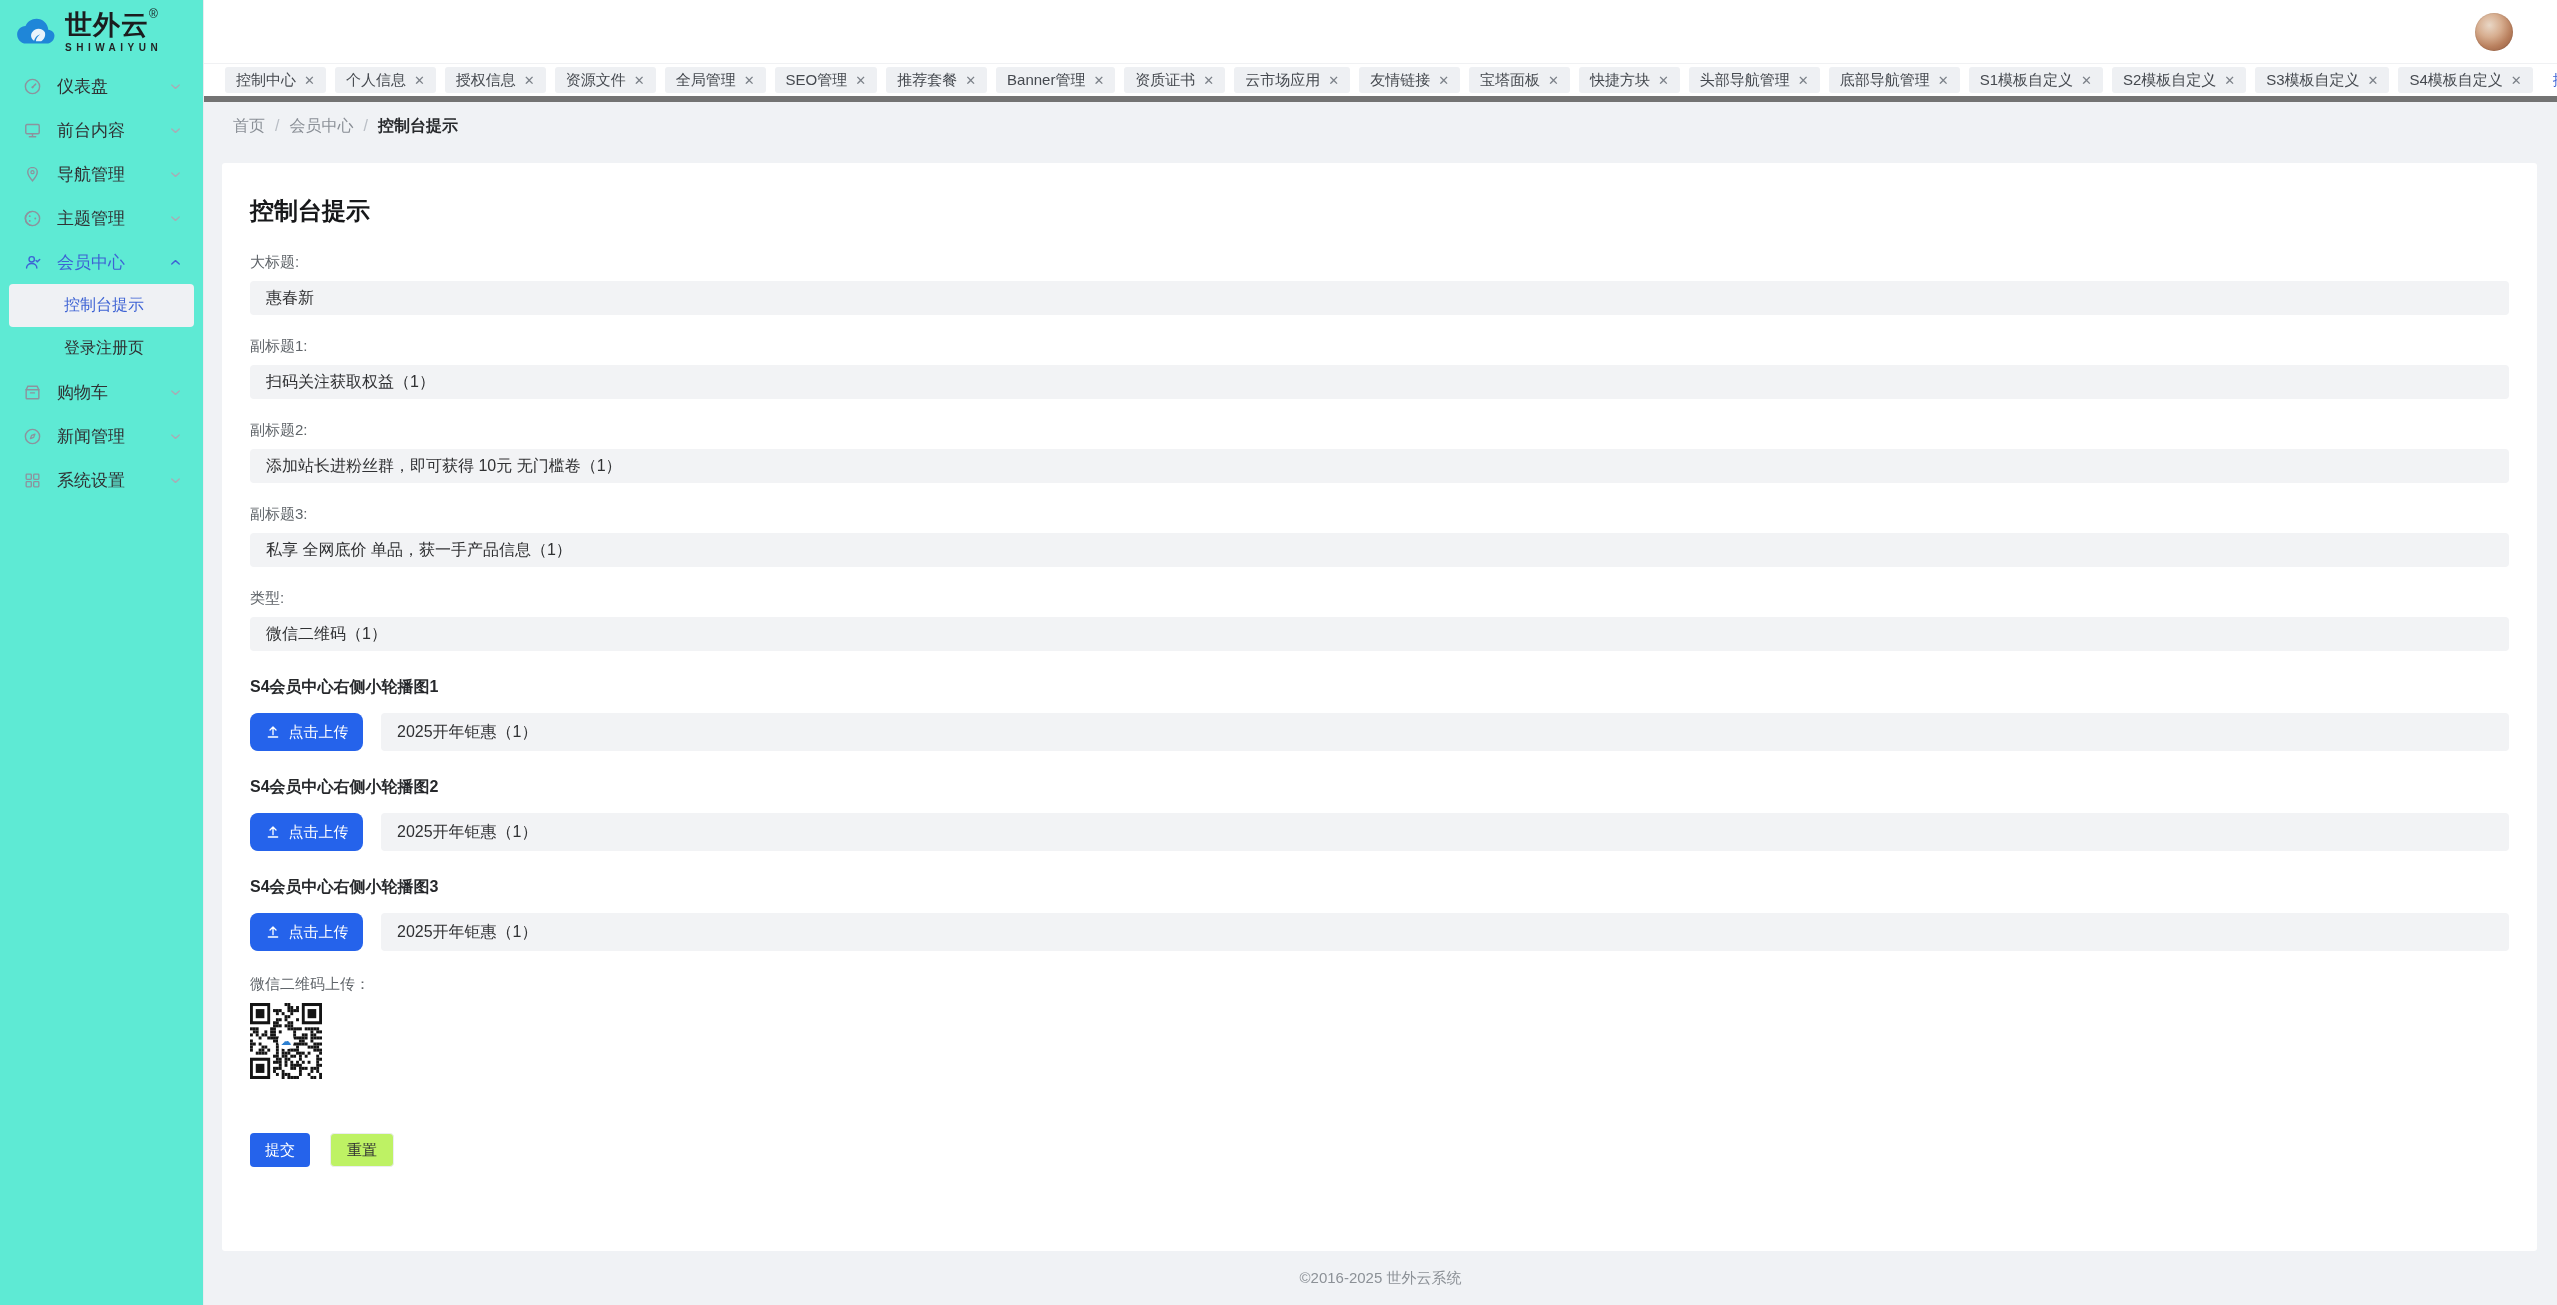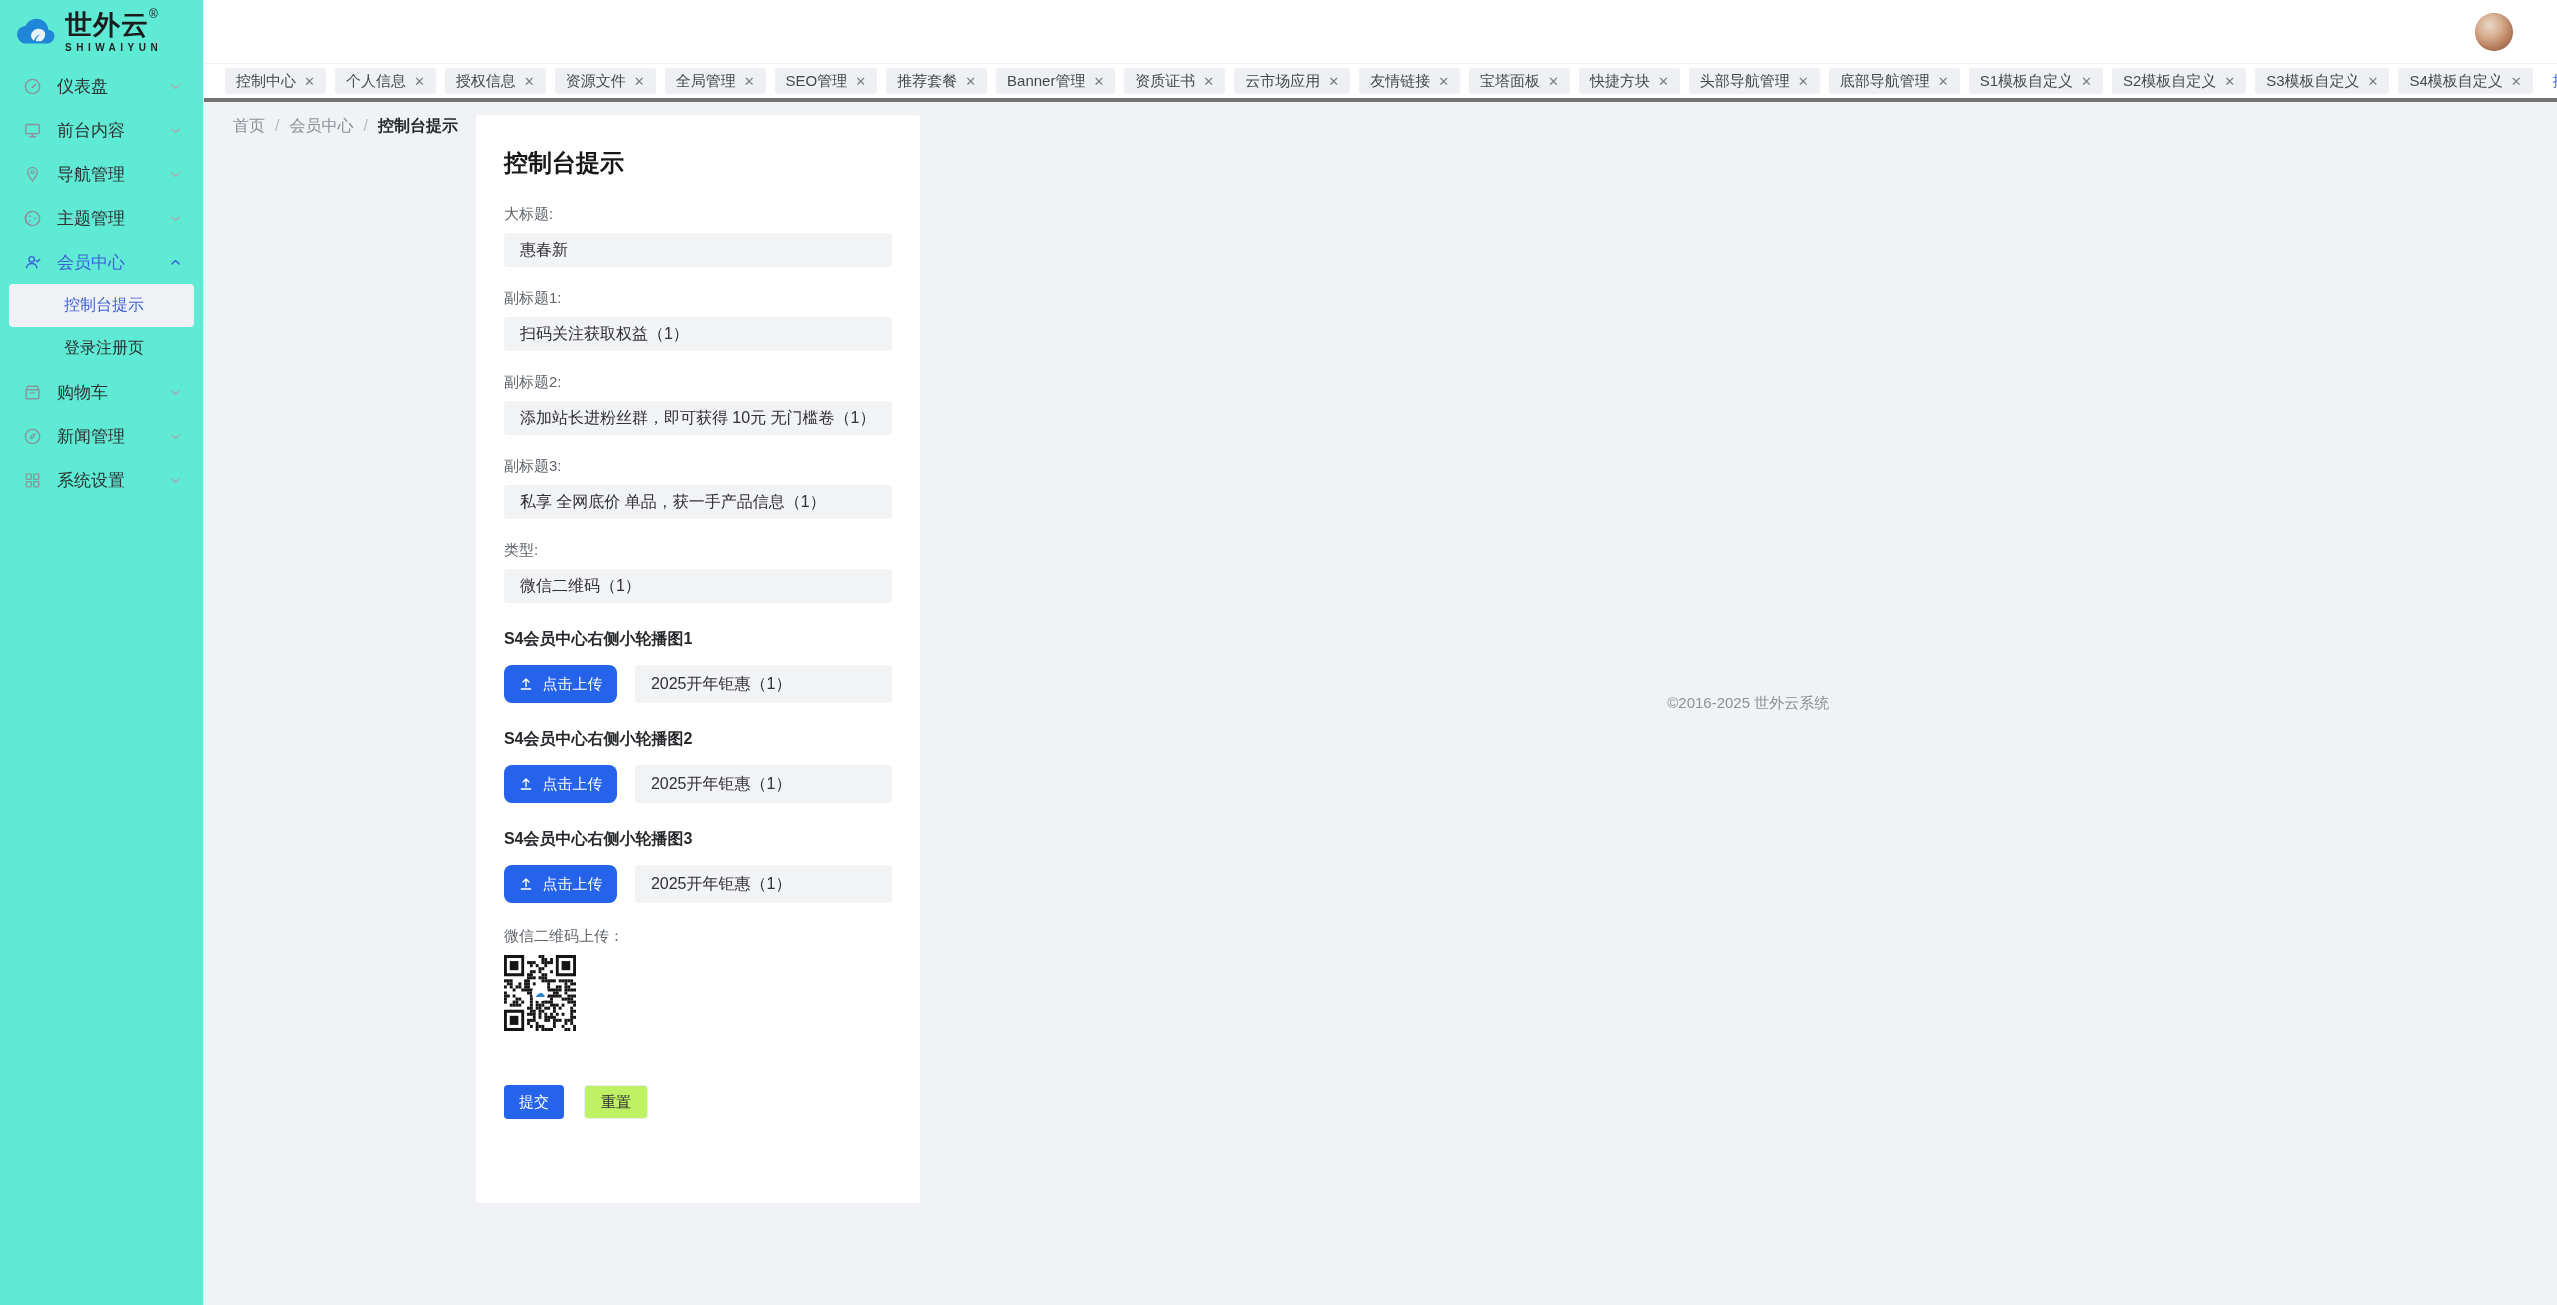--- a/index.html
+++ b/index.html
@@ -23,28 +23,28 @@
   .m-item.active, .m-item.active .mi, .m-item.active .chev { color:#3e63d4; }
   .m-sub { height:43px; display:flex; align-items:center; padding-left:55px; font-size:16px; color:#303133; cursor:pointer; margin:0 9px; border-radius:4px; }
   .m-sub.active { background:#eff1f4; color:#3e63d4; }
 
   
   .main { flex:1; display:flex; flex-direction:column; min-width:0; }
   .topbar { height:64px; background:#fff; border-bottom:1px solid #f0f1f3; position:relative; flex-shrink:0; }
   .avatar { position:absolute; right:44px; top:13px; width:38px; height:38px; border-radius:50%;
     background:radial-gradient(circle at 38% 32%, #e9d7c6 0%, #d7ae90 34%, #b9805e 62%, #8a5238 100%);
     box-shadow:inset 0 0 0 1px rgba(0,0,0,.06); cursor:pointer; }
-  .tabbar { height:38px; background:#fff; border-bottom:4px solid #737373; display:flex; align-items:center;
+  .tabbar { height:38px; background:#fff; border-bottom:6px solid #737373; display:flex; align-items:center;
     padding:0 12px 0 21px; gap:9px; white-space:nowrap; overflow:hidden; flex-shrink:0; }
   .tab { display:inline-flex; align-items:center; gap:8px; height:26px; padding:0 11px; background:#eef0f3;
     border-radius:3px; font-size:15px; color:#45494f; cursor:pointer; flex-shrink:0; }
   .tab .tab-x { font-size:13px; color:#7b8088; line-height:1; }
   .tab.active { background:#fff; color:#3e63d4; }
 
-  .content { flex:1; display:flex; flex-direction:row; min-height:0; }
+  .content { flex:1; display:flex; flex-direction:column; min-height:0; }
   .breadcrumb { height:48px; display:flex; align-items:center; padding-left:29px; font-size:16px; gap:10px; flex-shrink:0; }
   .bc-link { color:#8a8f96; cursor:pointer; }
   .bc-sep { color:#b9bec5; }
   .bc-current { color:#26282b; font-weight:600; }
 
   .card { background:#fff; border-radius:3px; margin:13px 20px 0 18px; padding:24px 28px; height:1088px; overflow:hidden; }
   .page-title { font-size:24px; font-weight:600; color:#17181a; margin:8px 0 26px; }
   .fg { margin-bottom:22px; }
   .fg-label { display:block; font-size:15px; color:#5f6469; margin-bottom:9px; }
   .tinput { height:34px; background:#f2f3f5; border-radius:4px; display:flex; align-items:center;

